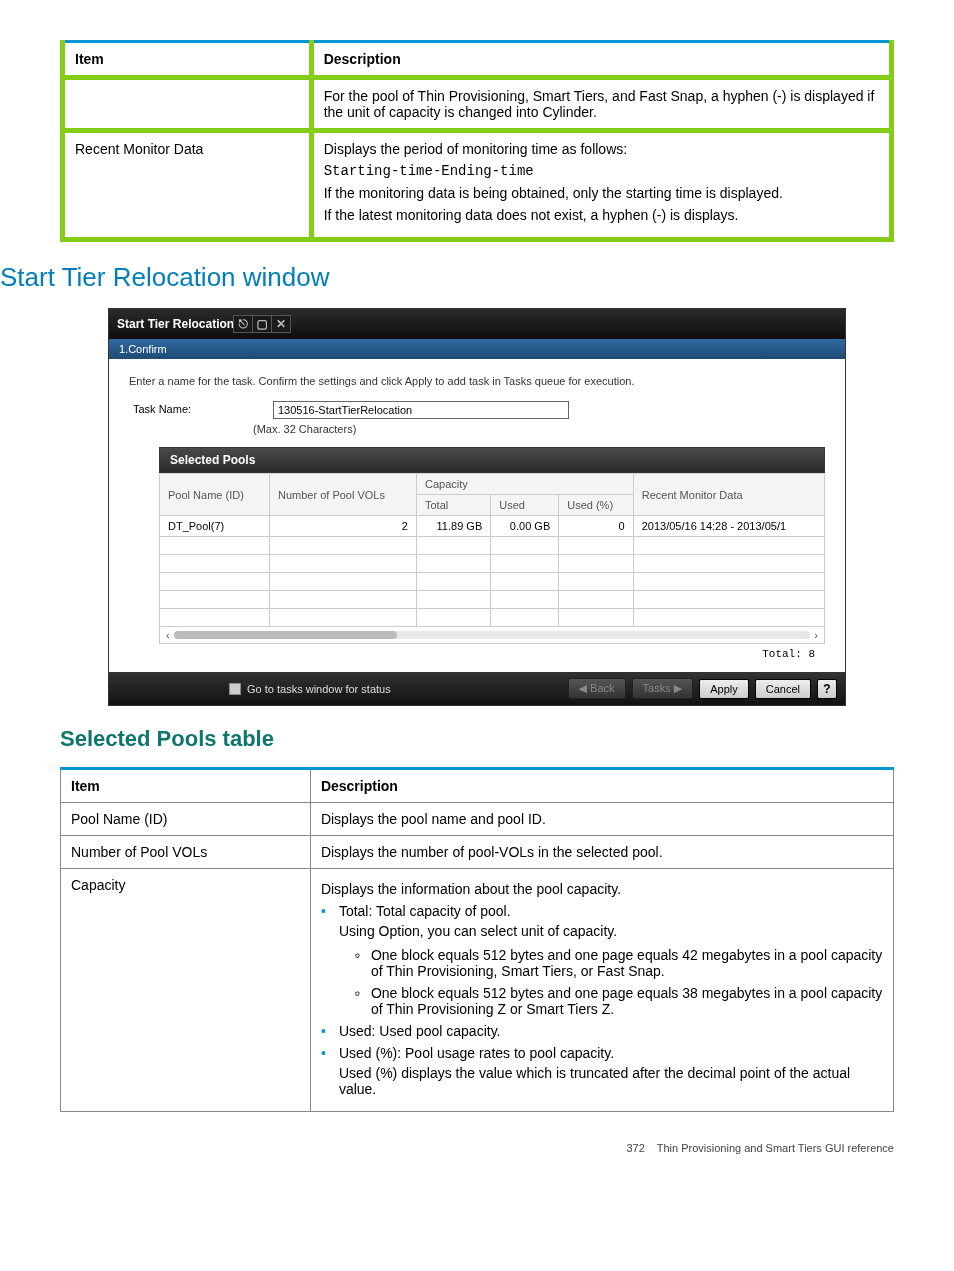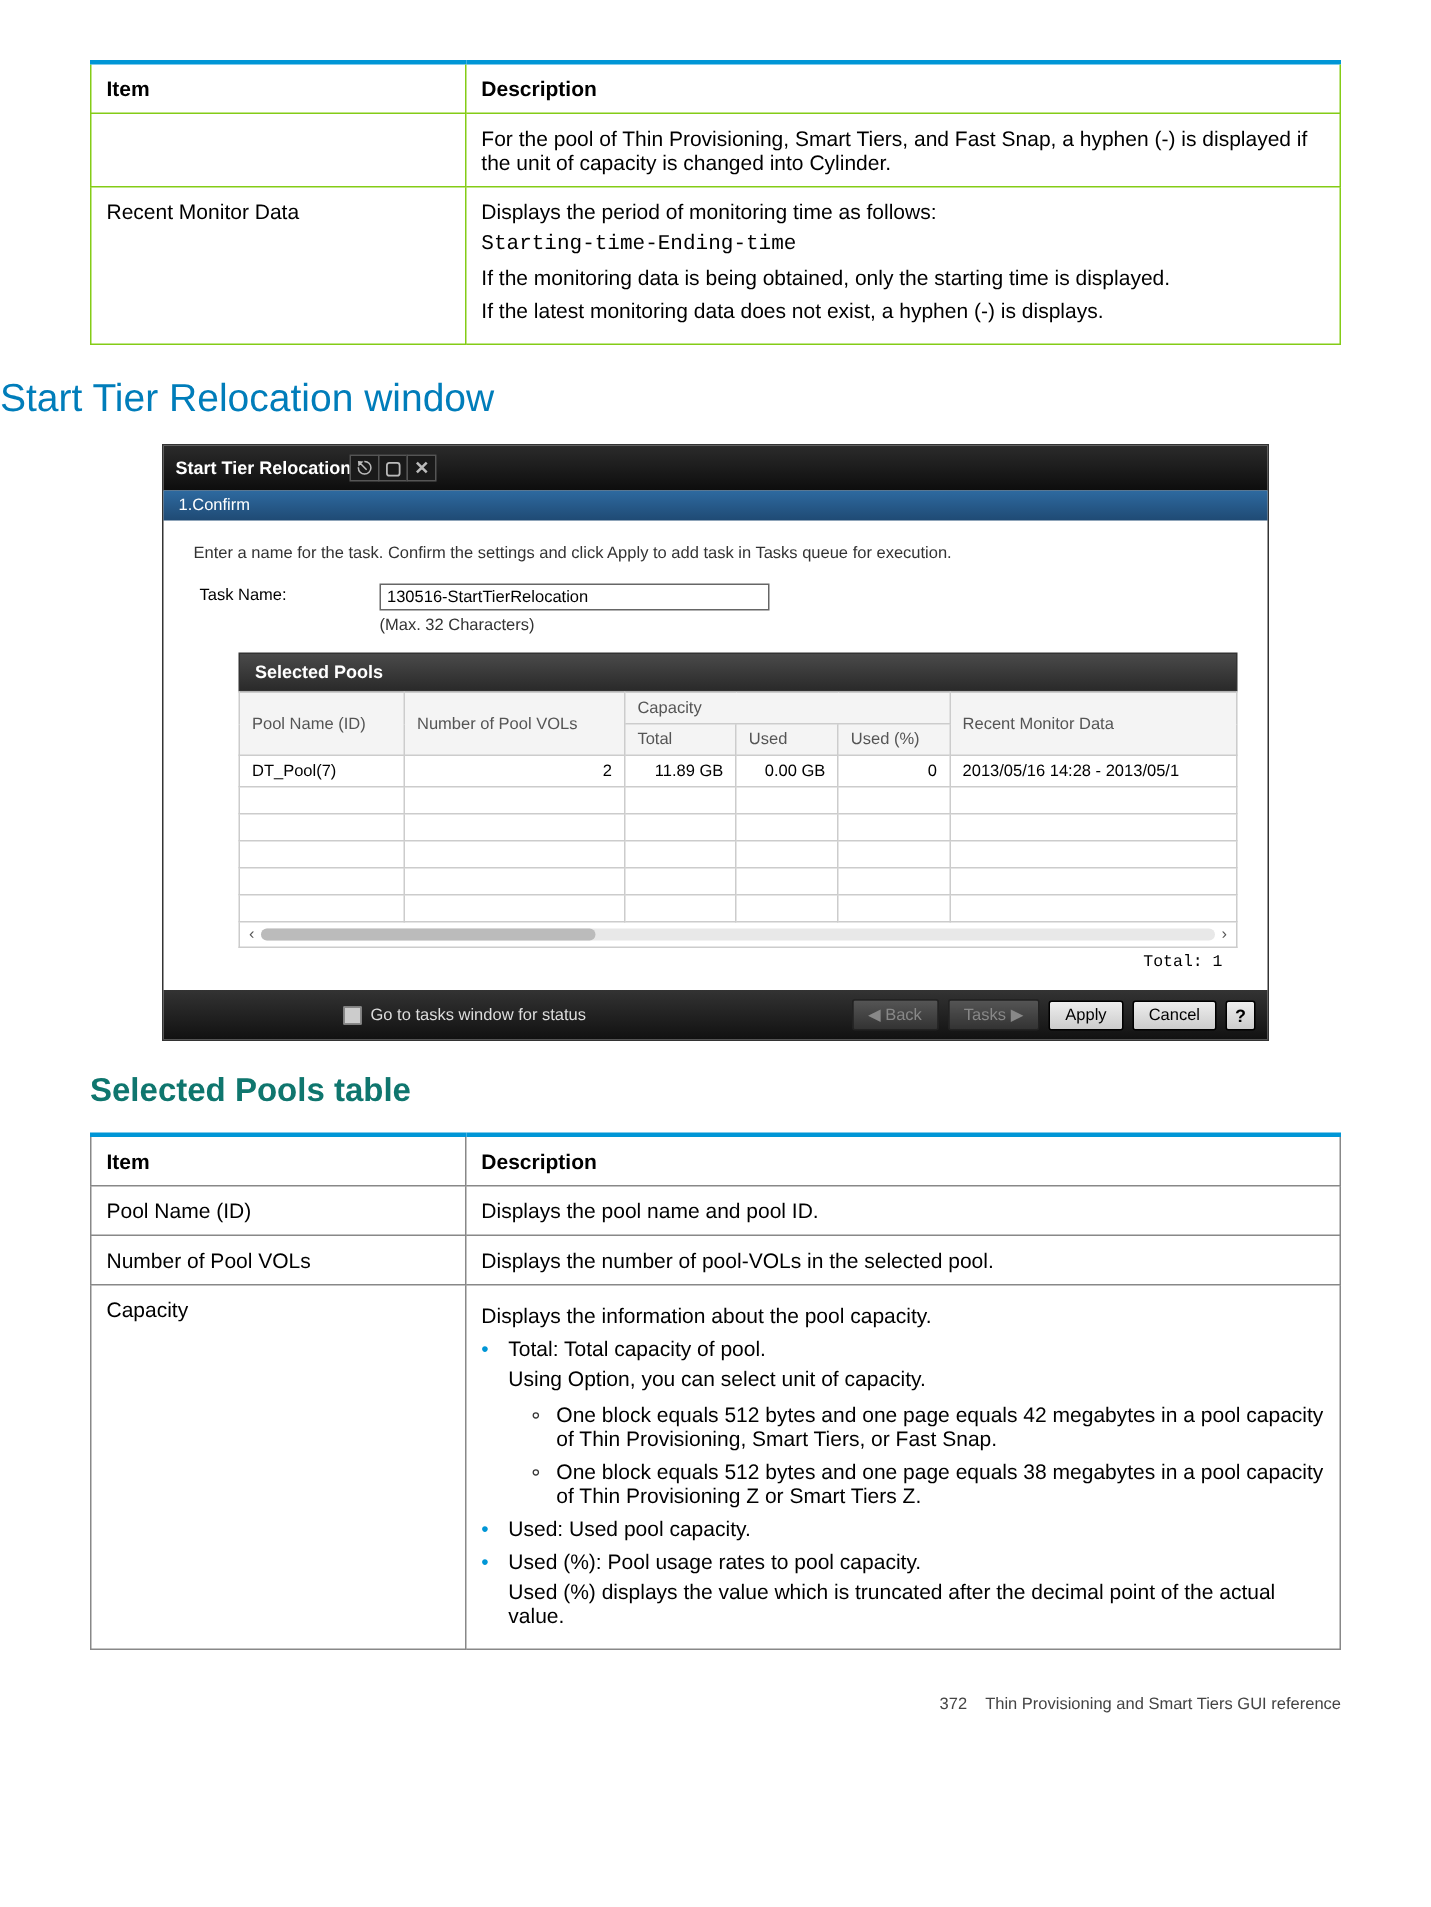--- a/index.html
+++ b/index.html
@@ -1,38 +1,38 @@
 <!DOCTYPE html>
 <html><head>
 <meta charset="utf-8">
 <style>
   * { box-sizing: border-box; margin: 0; padding: 0; }
   body { font-family: Arial, Helvetica, sans-serif; width: 954px; background: #fff; color: #000; font-size: 14px; padding: 40px 60px 20px 60px; }
   
   
   .info-table { width: 100%; border-collapse: collapse; margin-bottom: 20px; }
-  .info-table th, .info-table td { border: 1px solid #84cc16; padding: 8px 10px; text-align: left; vertical-align: top; }
+  .info-table th, .info-table td { border: 5px solid #84cc16; padding: 8px 10px; text-align: left; vertical-align: top; }
   .info-table th { font-weight: bold; border-top: 3px solid #0096d6; }
   .info-table td p { margin-bottom: 6px; }
   .mono { font-family: "Courier New", monospace; }
   
   h1.mainhead { color: #007dba; font-weight: 300; font-size: 26px; margin: 15px 0 15px -60px; }
   h2.subhead { color: #0f766e; font-weight: 700; font-size: 22px; margin: 20px 0 15px 0; }
   
   
   .dialog { width: 738px; margin: 0 auto 20px auto; border: 1px solid #333; background: #fff; font-size: 12px; }
   .dlg-title { background: linear-gradient(#2b2b2b,#0d0d0d); color: #fff; font-weight: bold; padding: 6px 8px; display:flex; align-items:center; }
   .dlg-title .ctrls { display:flex; gap:0; }
   .dlg-title .ctrls span { display:inline-block; width:20px; height:18px; border:1px solid #555; background:#1a1a1a; color:#bbb; text-align:center; font-size:12px; line-height:16px; margin-left:-1px; }
   .dlg-step { background: linear-gradient(#2e6aa0,#1f4a74); color:#fff; font-size:11px; padding:4px 10px; }
   .dlg-body { padding:16px 20px 10px 20px; }
   .dlg-instr { font-size:11px; color:#333; margin-bottom:14px; }
   .taskrow { display:flex; align-items:flex-start; margin: 4px 0 12px 4px; }
   .taskrow .lbl { width:120px; font-size:11px; padding-top:2px; }
-  .taskrow .inp input { width:260px; border:1px solid #666; padding:2px 4px; font-size:11px; }
+  .taskrow .inp input { width:296px; border:1px solid #666; padding:2px 4px; font-size:11px;margin-left:20px; }
   .taskrow .hint { font-size:11px; color:#333; margin-top:4px; }
   
   .sel-pools { margin:6px 0 0 30px; }
   .sel-pools-hdr { background:linear-gradient(#4a4a4a,#2a2a2a); color:#fff; font-weight:bold; font-size:12px; padding:5px 10px; border:1px solid #333; }
   .pool-tbl { width:100%; border-collapse:collapse; font-size:11px; }
   .pool-tbl th, .pool-tbl td { border:1px solid #ccc; padding:4px 8px; text-align:left; background:#fff; }
   .pool-tbl th { background:#f4f4f4; color:#555; font-weight:normal; }
   .pool-tbl th.group { text-align:left; }
   .pool-tbl .num { text-align:right; }
   .pool-tbl .blank-row td { height:18px; }
@@ -179,21 +179,21 @@
             </tr>
         </tbody>
       </table>
       <div class="scrollbar">
         <span class="arrow-left">‹</span>
         <div class="track">
             <div class="thumb"></div>
           </div>
         <span class="arrow-right">›</span>
       </div>
-      <div class="total-line">Total: 1</div>
+      <div class="total-line">Total: 8</div>
     </div>
   </div>
   <div class="dlg-footer">
     <div class="chk">
       <div class="chkbox"></div>
       <span>Go to tasks window for status</span>
     </div>
     <button class="disabled">◀ Back</button>
     <button class="disabled">Tasks ▶</button>
     <button>Apply</button>

